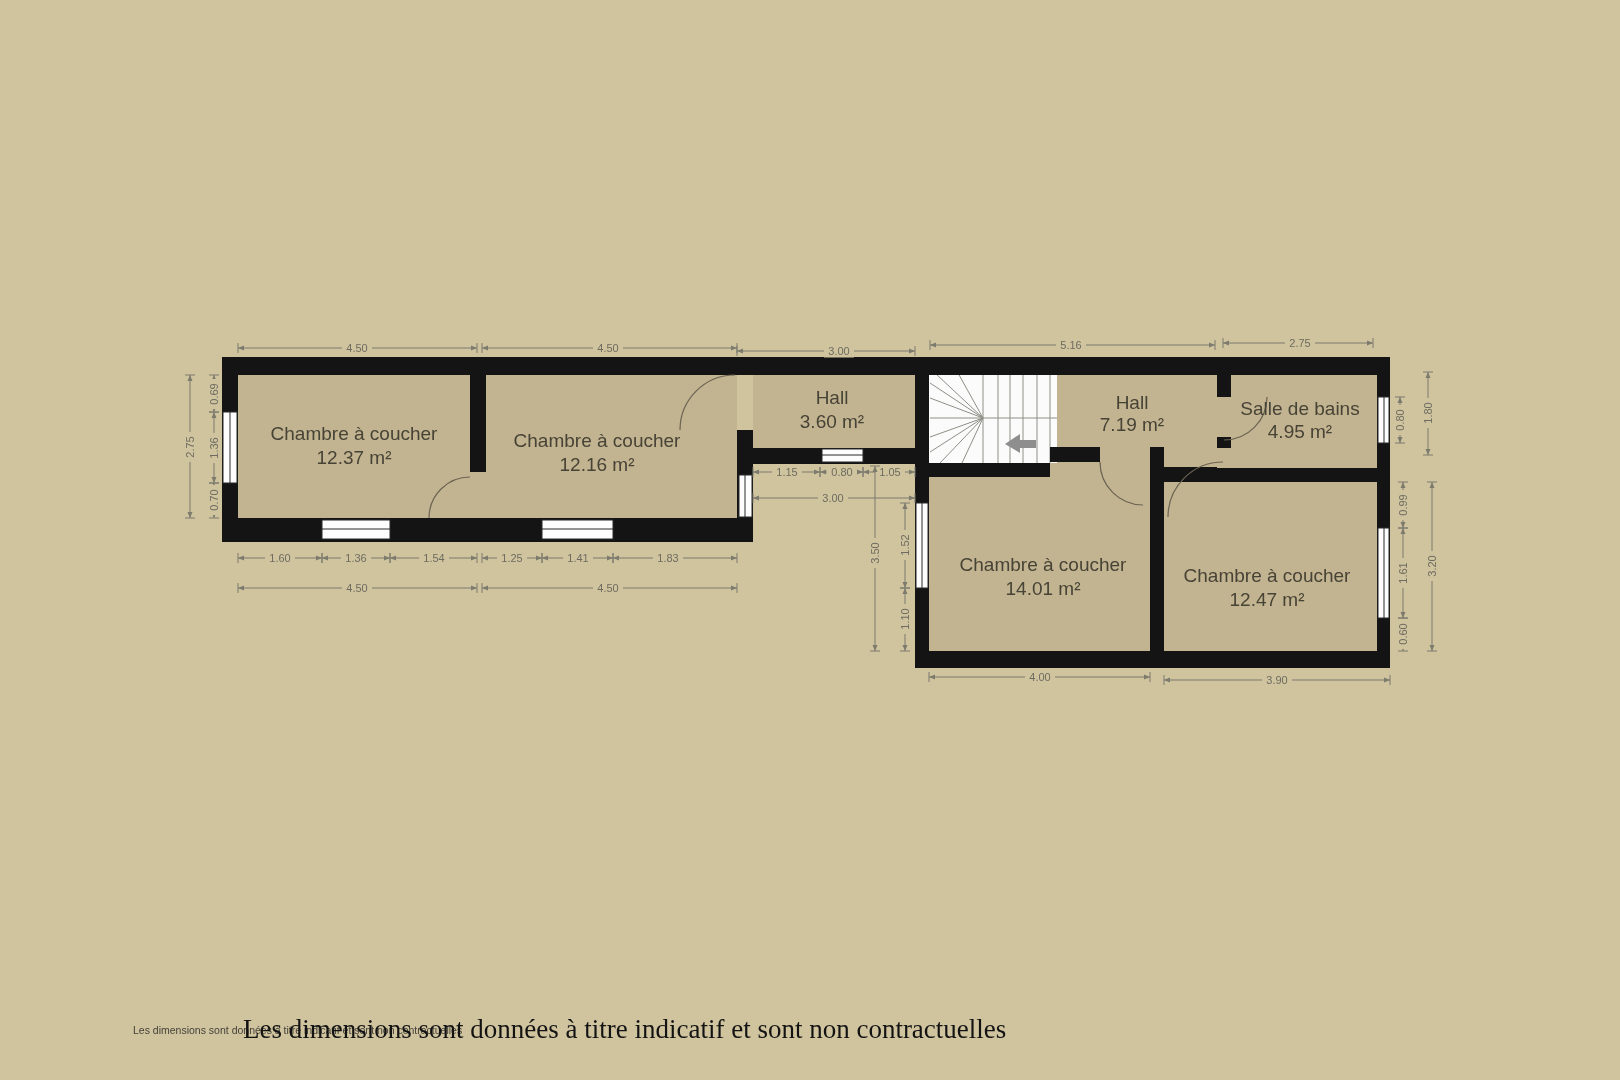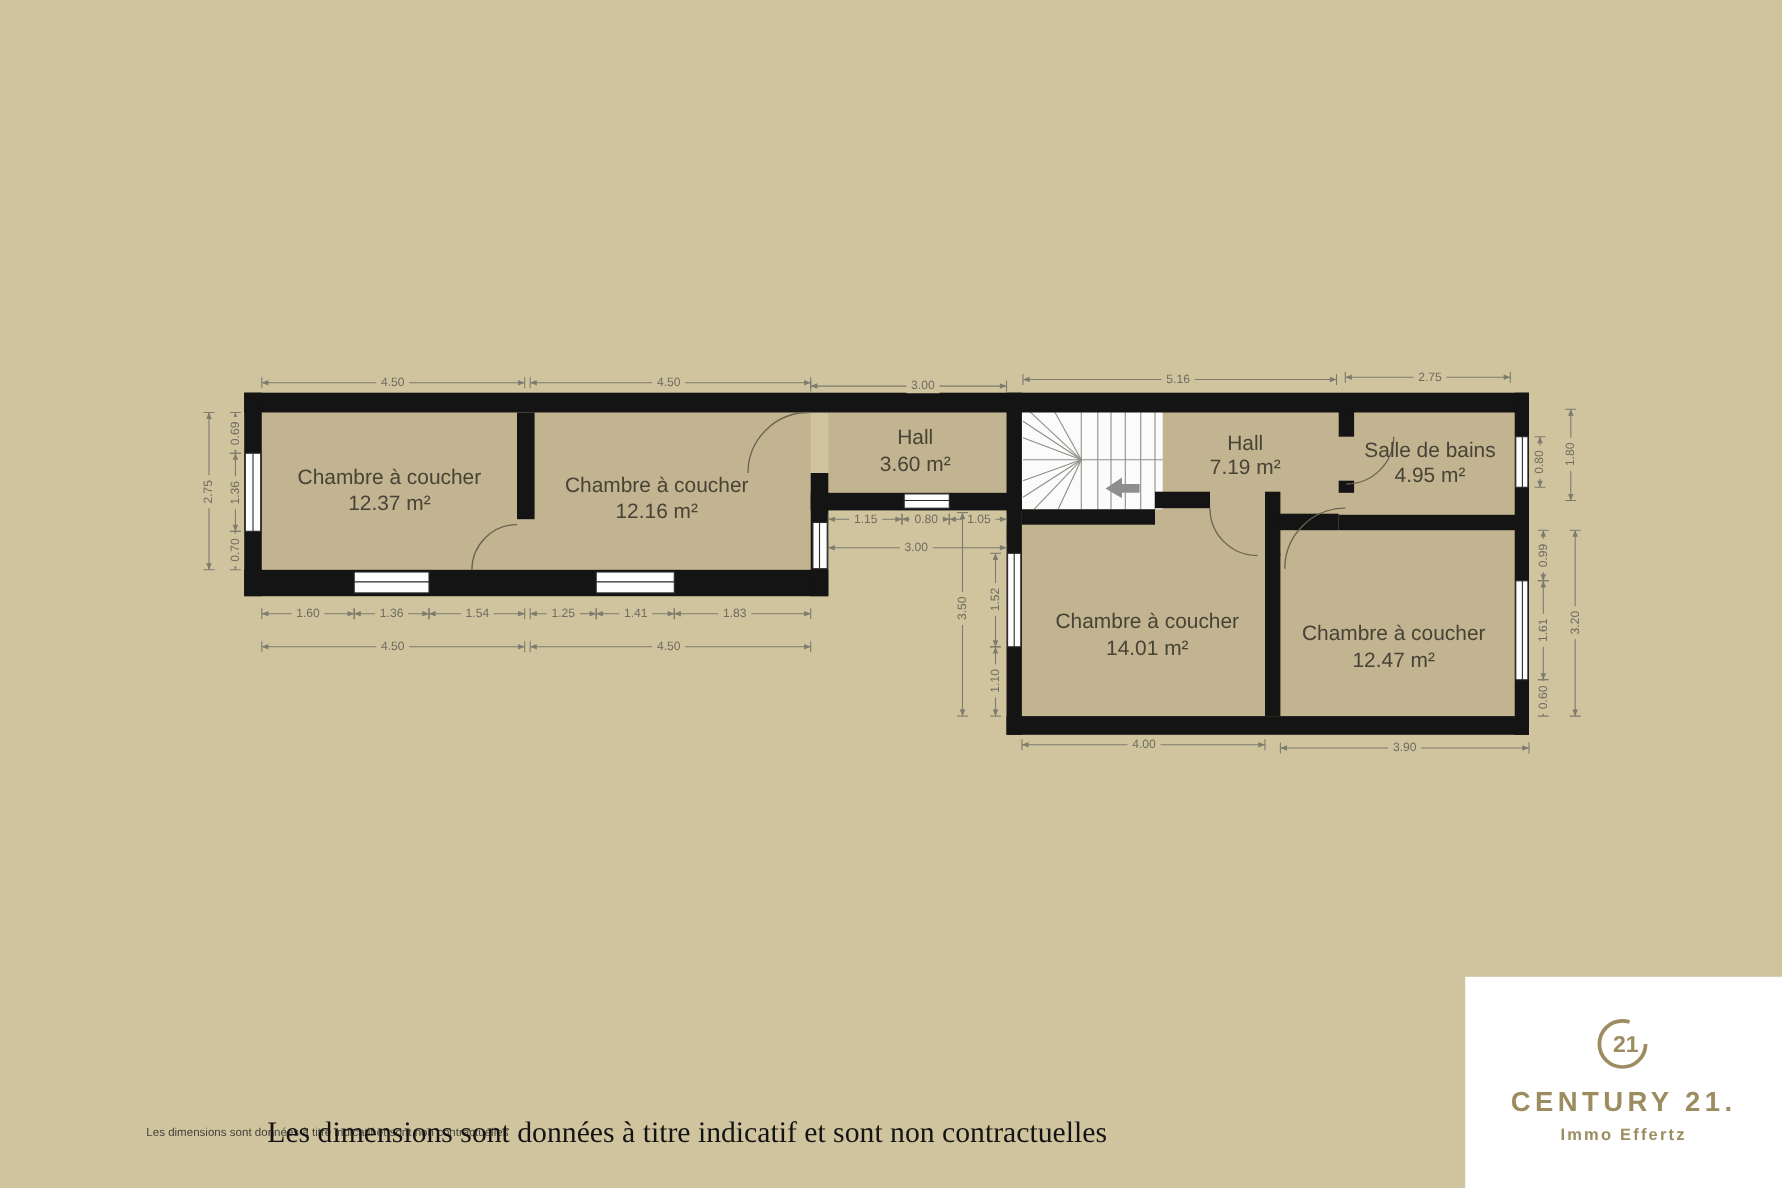--- a/index.html
+++ b/index.html
@@ -346,22 +346,14 @@
         <text class="room-area" x="1043" y="595">14.01 m²</text>
         <text class="room-name" x="1267" y="582">Chambre à coucher</text>
         <text class="room-area" x="1267" y="606">12.47 m²</text>
       </g>
     </svg>
   </div>
 
   <div class="disclaimer-small">Les dimensions sont données à titre indicatif et sont non contractuelles</div>
   <div class="disclaimer-large">Les dimensions sont données à titre indicatif et sont non contractuelles</div>
 
-  <div class="logo-card">
-    <svg class="seal" width="52" height="52" viewBox="0 0 52 52">
-      <circle cx="25" cy="27" r="21" fill="none" style="stroke:var(--gold)" stroke-width="3.4" pathLength="100" stroke-dasharray="80 20"></circle>
-      <text x="28" y="34" text-anchor="middle" font-size="21" font-weight="bold" style="fill:var(--gold)" font-family="Liberation Sans, sans-serif">21</text>
-    </svg>
-    <div class="wordmark">CENTURY 21.</div>
-    <div class="subline">Immo Effertz</div>
-  </div>
 
 </div>
 
 </body></html>

